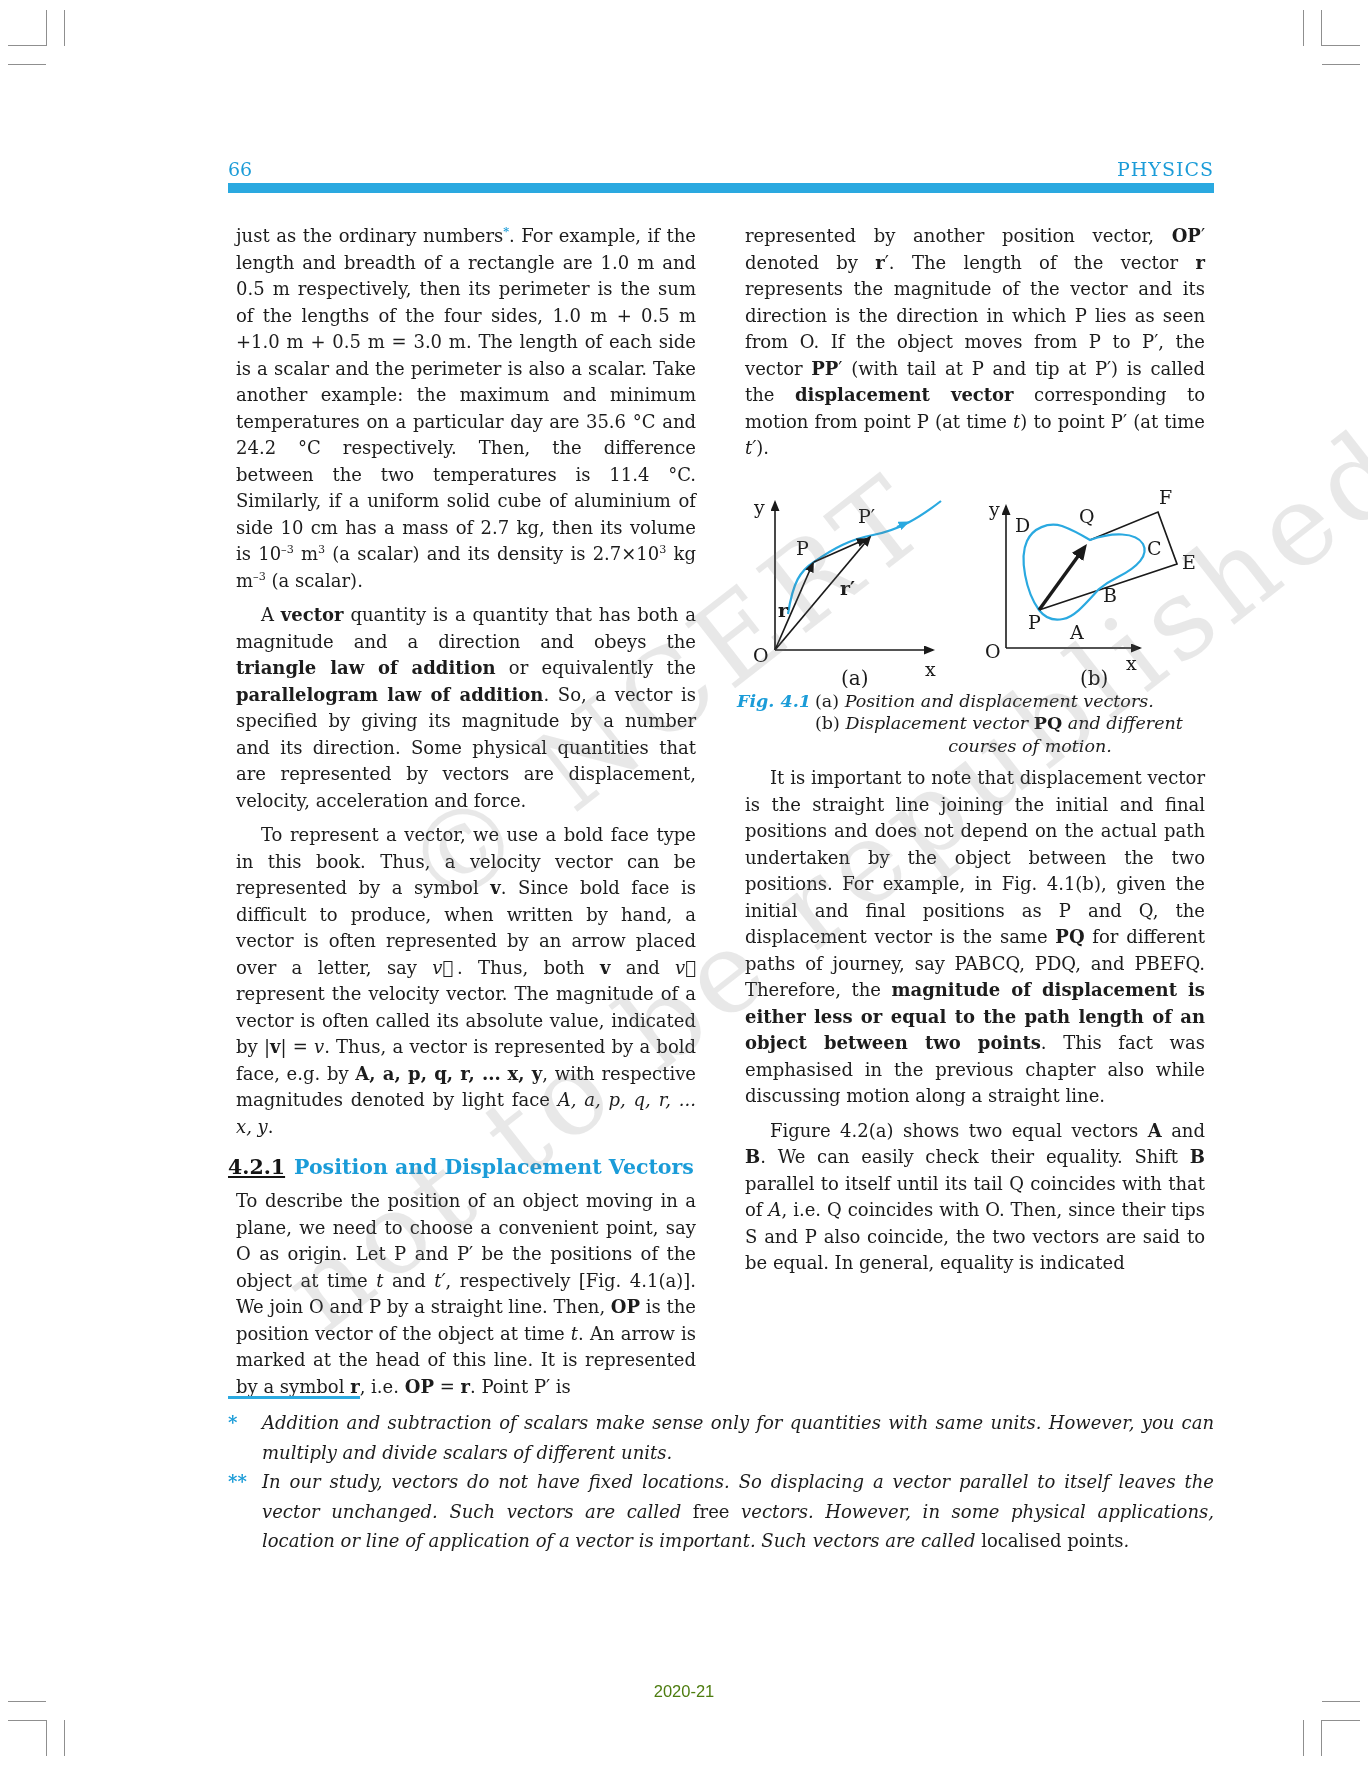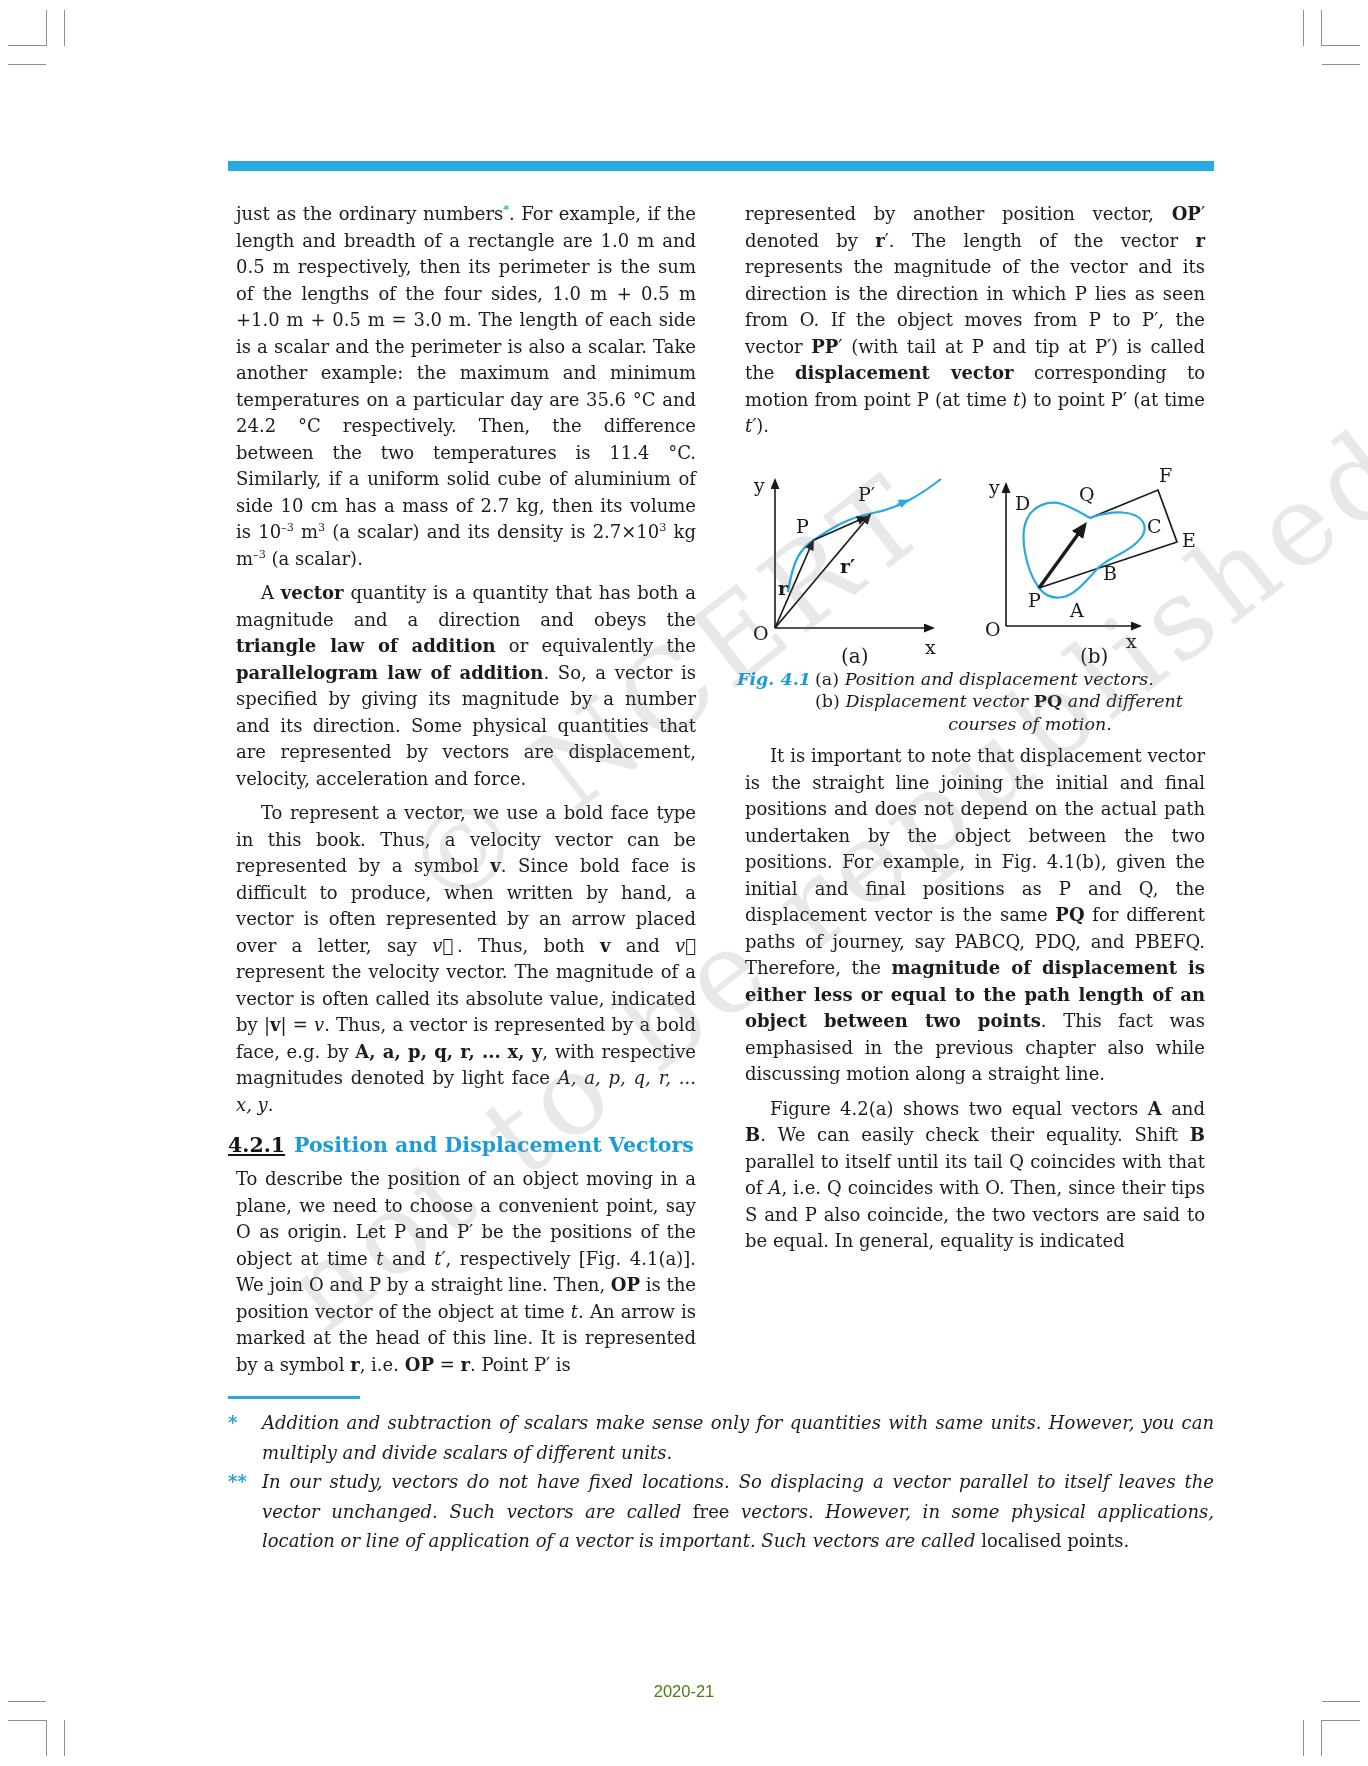--- a/index.html
+++ b/index.html
@@ -76,20 +76,24 @@
   <div class="cm" style="left:8px;top:1701px;width:38px;height:1px;"></div>
   <div class="cm" style="left:1321px;top:1720px;width:1px;height:36px;"></div>
   <div class="cm" style="left:1303px;top:1720px;width:1px;height:36px;"></div>
   <div class="cm" style="left:1322px;top:1720px;width:38px;height:1px;"></div>
   <div class="cm" style="left:1322px;top:1701px;width:38px;height:1px;"></div>
 
   <div class="watermark wm1">© NCERT</div>
   <div class="watermark wm2">not to be republished</div>
 
   <div class="content">
+    <div class="pg-header">
+      <span class="pgnum">66</span>
+      <span class="pgtitle">PHYSICS</span>
+    </div>
     <div class="pg-rule"></div>
 
     <div class="cols">
 
       <div class="col">
         <p>just as the ordinary numbers<sup class="bl">*</sup>. For example, if the length and breadth of a rectangle are 1.0 m and 0.5 m respectively, then its perimeter is the sum of the lengths of the four sides, 1.0 m + 0.5 m +1.0 m + 0.5 m = 3.0 m. The length of each side is a scalar and the perimeter is also a scalar. Take another example: the maximum and minimum temperatures on a particular day are 35.6 °C and 24.2 °C respectively.  Then, the difference between the two temperatures is 11.4 °C. Similarly, if a uniform solid cube of aluminium of side 10 cm has a mass of 2.7 kg, then its volume is 10<sup>–3</sup> m<sup>3</sup> (a scalar) and its density is 2.7×10<sup>3</sup> kg m<sup>–3</sup> (a scalar).</p>
         <p class="ind">A <b>vector</b> quantity is a quantity that has both a magnitude and a direction and obeys the <b>triangle law of addition</b> or equivalently the <b>parallelogram law of addition</b>. So, a vector is specified by giving its magnitude by a number and its direction. Some physical quantities that are represented by vectors are displacement, velocity, acceleration and force.</p>
         <p class="ind">To represent a vector, we use a bold face type in this book. Thus, a velocity vector can be represented by a symbol <b>v</b>.  Since bold face is difficult to produce, when written by hand, a vector is often represented by an arrow placed over a letter, say <i>v⃗</i> . Thus, both <b>v</b> and <i>v⃗</i> represent the velocity vector. The magnitude of a vector is often called its absolute value, indicated by |<b>v</b>| = <i>v</i>.  Thus, a vector is represented by a bold face, e.g. by <b>A, a, p, q, r, ...</b> <b>x, y</b>, with respective magnitudes denoted by light face <i>A, a, p, q, r, ... x, y</i>.</p>
         <div class="sec-head">
           <span class="sec-num">4.2.1</span><span class="sec-title">Position and Displacement Vectors</span>

